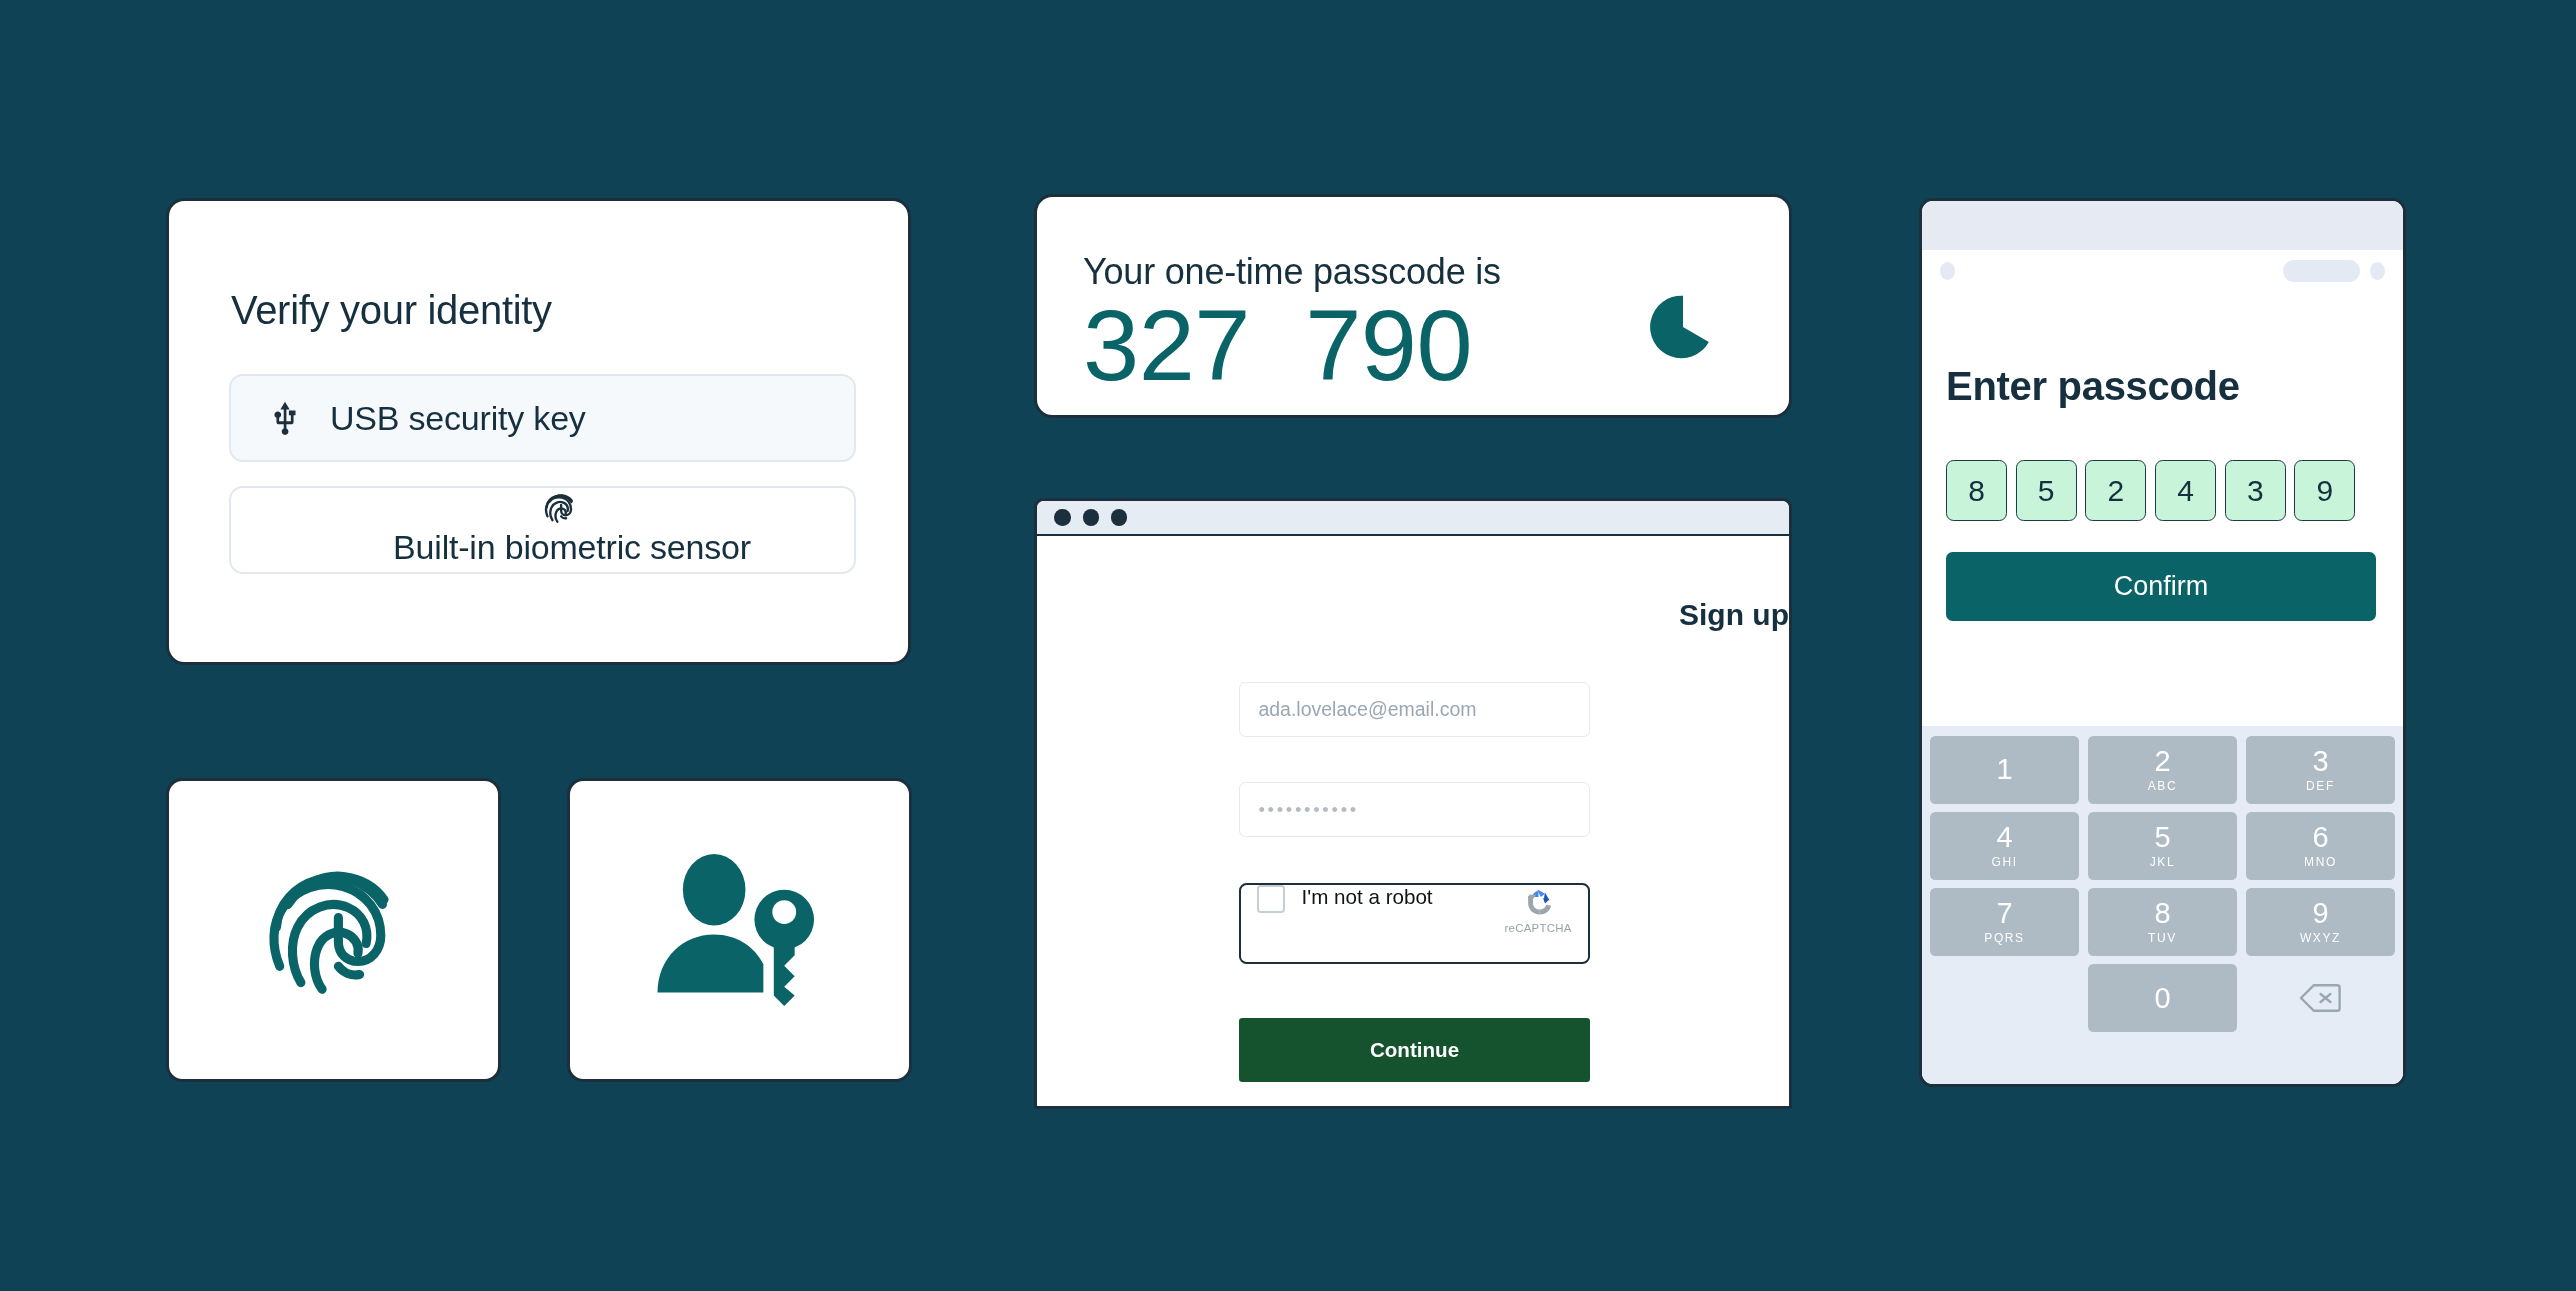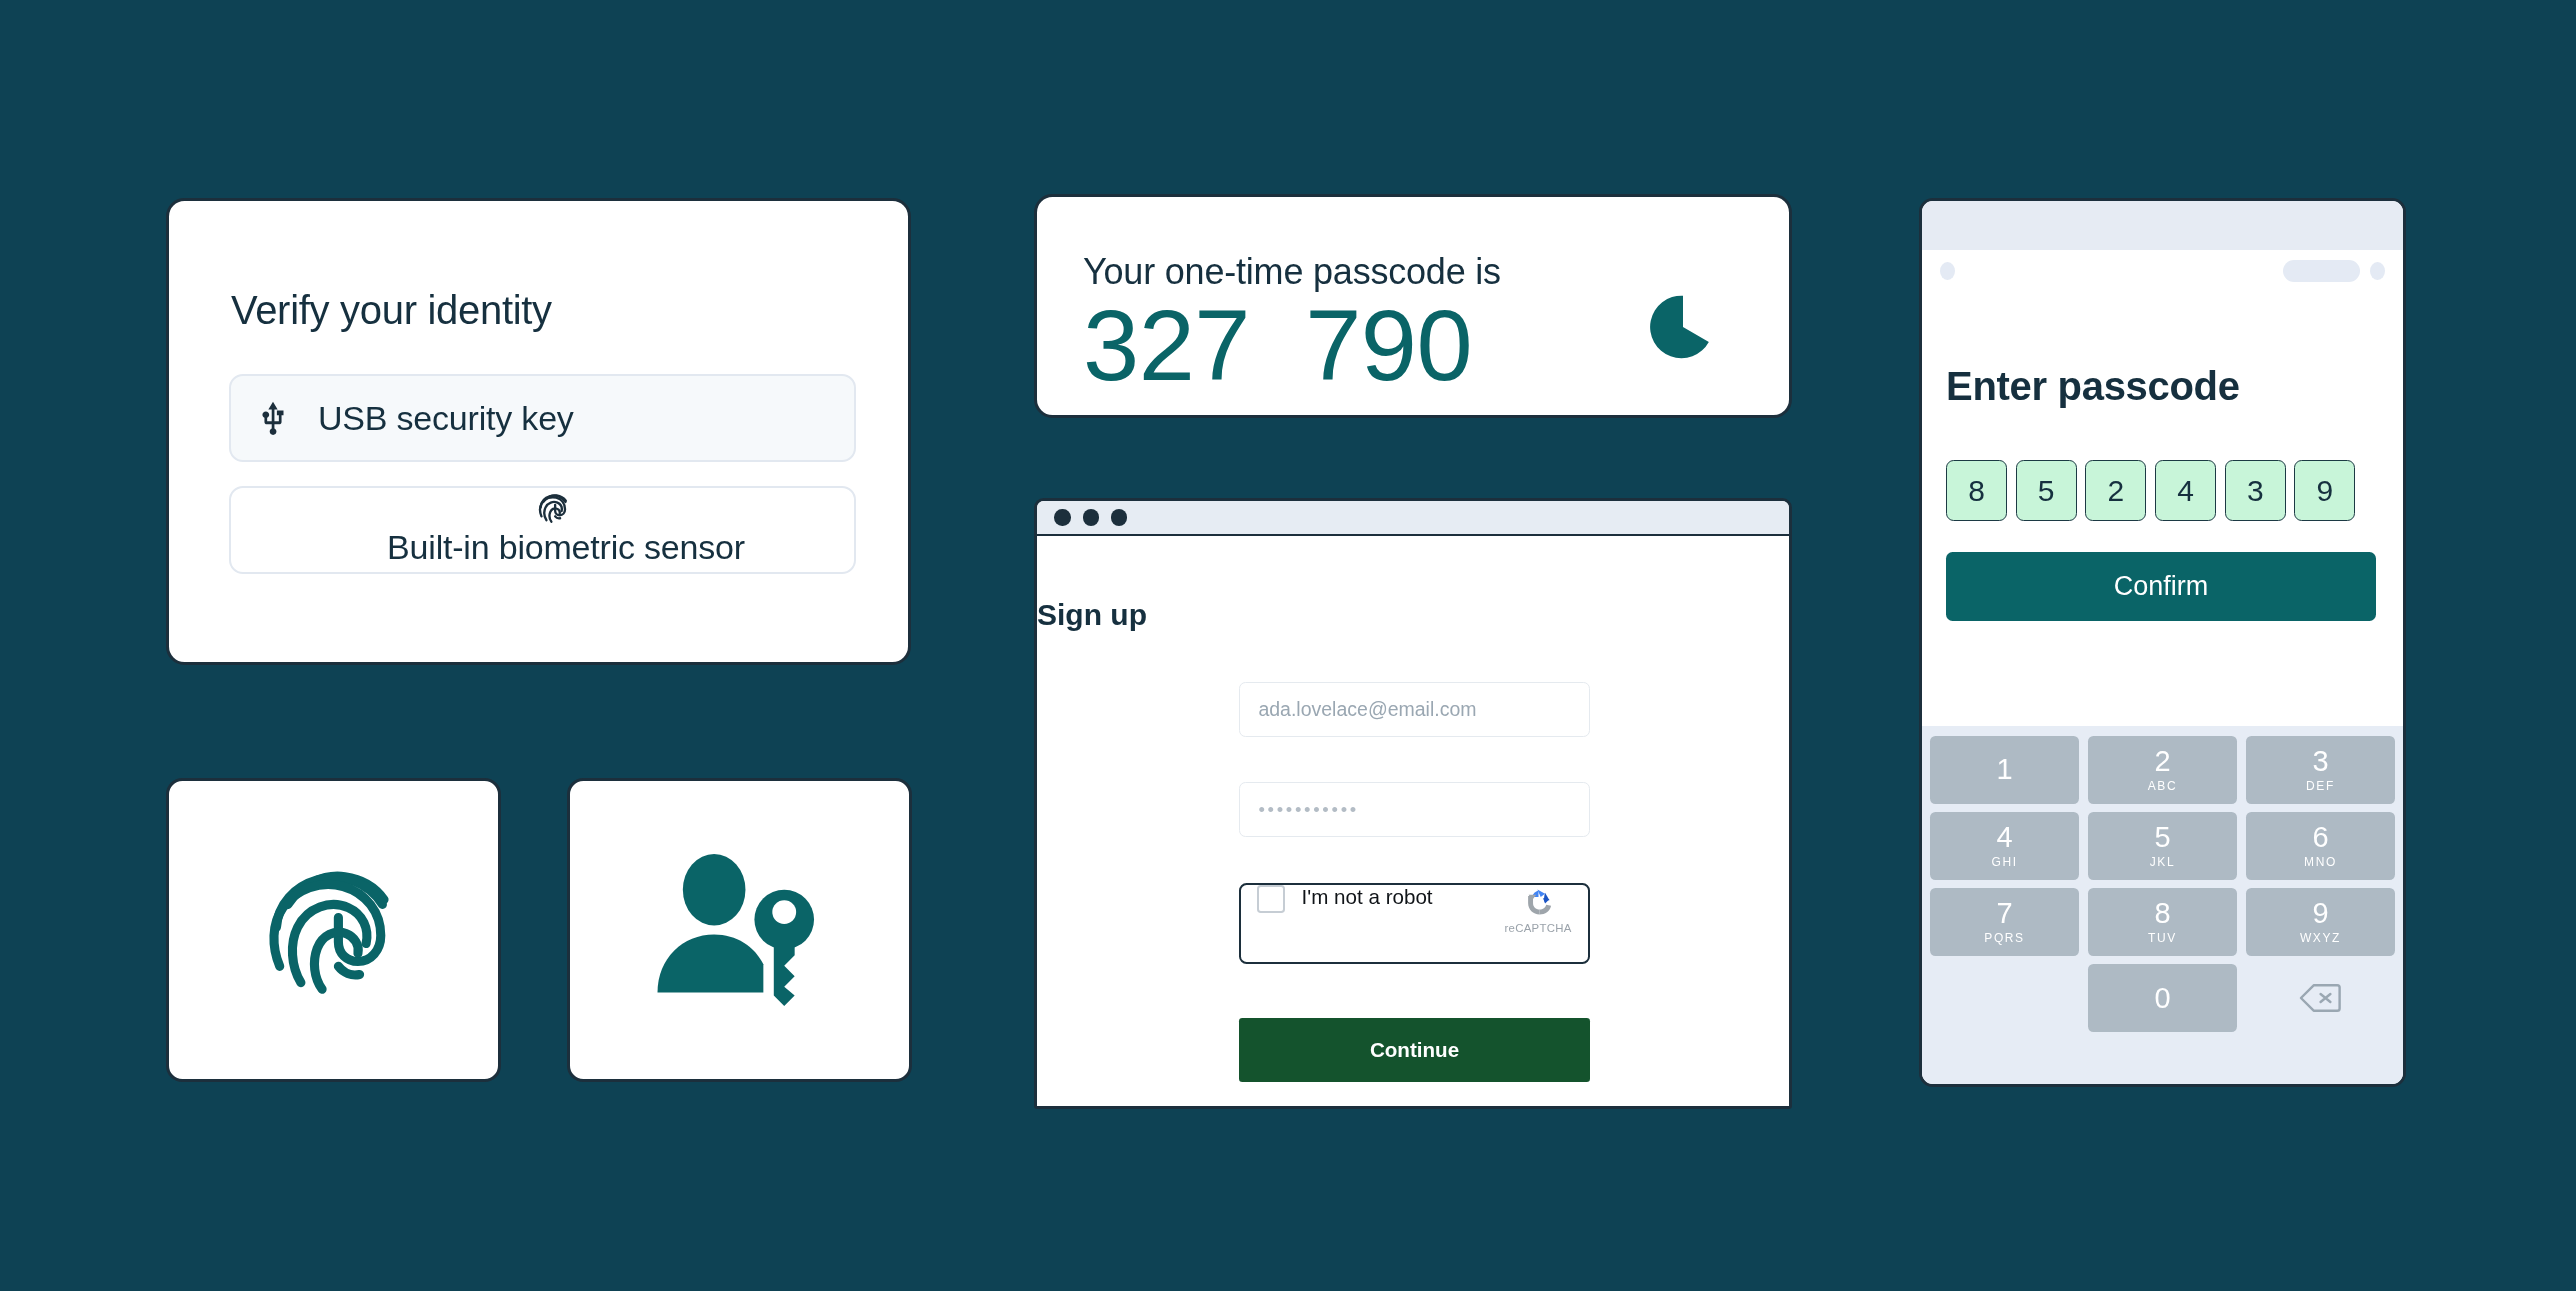--- a/index.html
+++ b/index.html
@@ -42,21 +42,21 @@
   }
   .auth-option {
     position: absolute;
     left: 60px;
     width: 627px;
     height: 88px;
     border: 2.2px solid #e2e8f0;
     border-radius: 14px;
     display: flex;
     align-items: center;
-    padding-left: 22px;
+    padding-left: 34px;
   }
   .auth-option.selected {
     background: #f6f9fb;
   }
   #auth-option-usb { top: 173px; }
   #auth-option-bio { top: 285px; flex-direction: column; }
   .auth-option .opt-icon {
     width: 40px; height: 40px;
     flex: 0 0 40px;
     display: flex; align-items: center; justify-content: center;
@@ -126,21 +126,21 @@
     align-items: center;
     padding-left: 17.3px;
     gap: 12px;
   }
   .tb-dot { width: 16.3px; height: 16.3px; border-radius: 50%; background: #1c2f3c; }
   #browser-body { position: relative; height: calc(100% - 37px); }
 
   #signup-title {
     position: absolute;
     top: 62px; left: 0; right: 0;
-    text-align: left;
+    text-align: right;
     font-size: 30px;
     font-weight: bold;
     color: #16303f;
   }
   .form-field {
     position: absolute;
     left: 202px;
     width: 351px;
     height: 55px;
     border: 1.6px solid #e5eaef;

